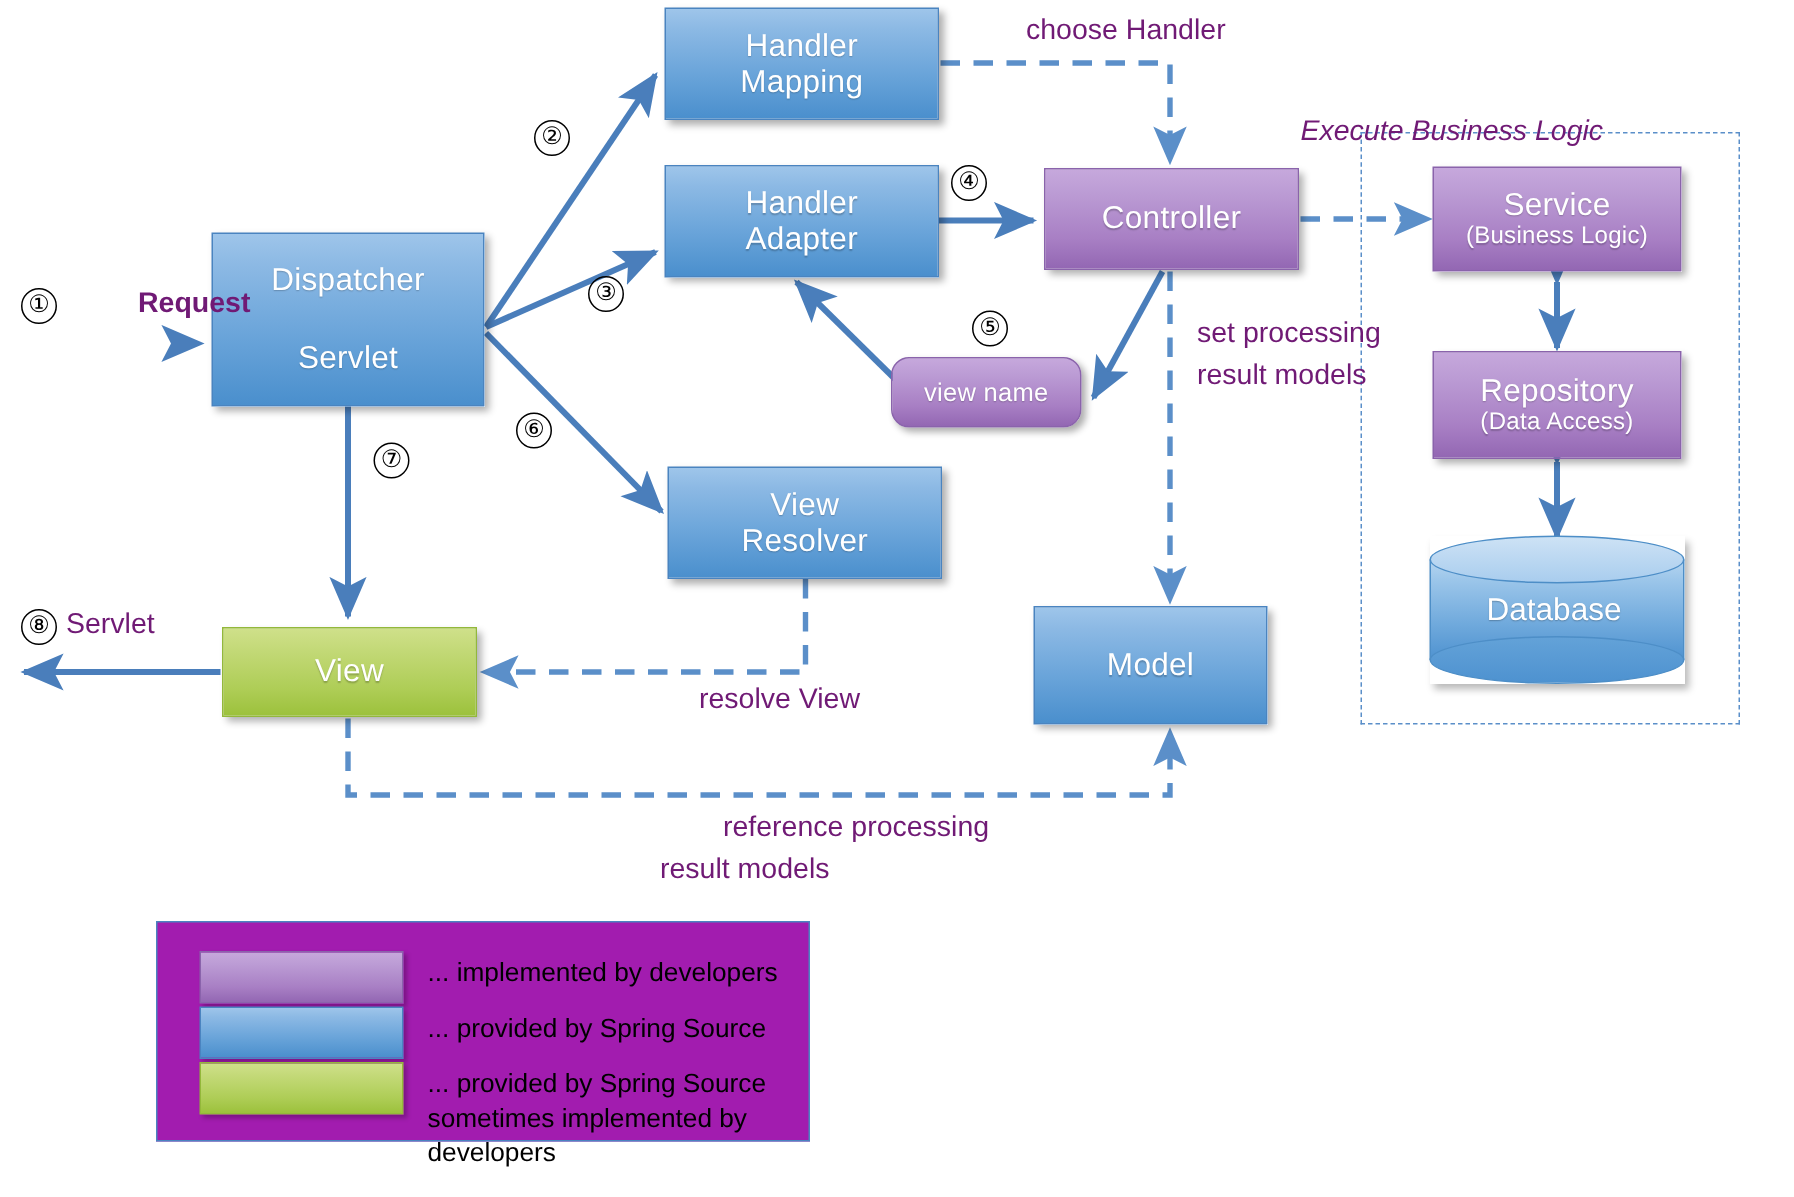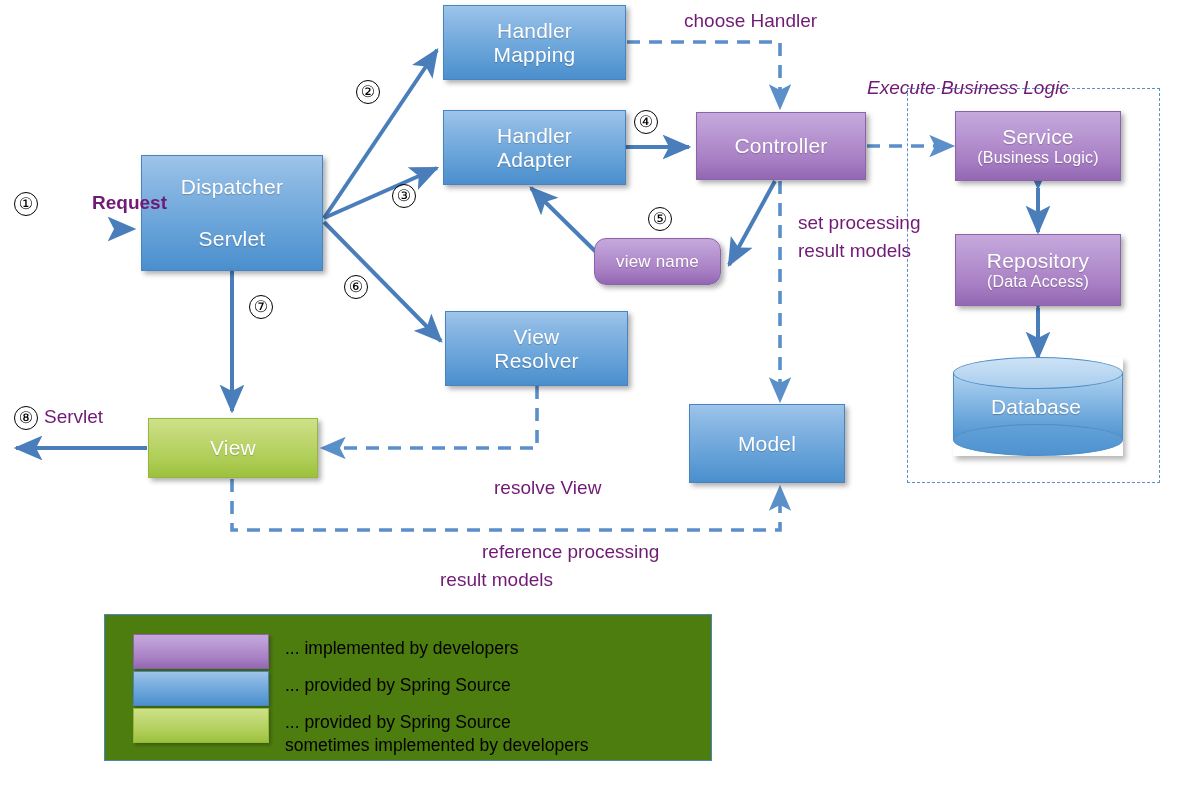--- a/index.html
+++ b/index.html
@@ -140,24 +140,24 @@
     border: 1.4px dashed #5b8fc9;
     box-sizing: border-box;
     background: transparent;
   }
 
   
   #legend {
     position: absolute;
     left: 104px;
     top: 614px;
-    width: 608px;
+    width: 436px;
     height: 147px;
     border: 1.5px solid #4a84c0;
-    background: #4d7c0f;
+    background: #a21caf;
     box-sizing: border-box;
   }
   .leg-row {
     position: absolute;
     left: 28px;
     display: flex;
     align-items: flex-start;
   }
   .leg-sw {
     width: 134px;
@@ -326,21 +326,21 @@
 
   <div class="lbl" style="left:44px; top:405px;">Servlet</div>
 
   <div class="lbl" style="left:684px; top:9px;">choose Handler</div>
 
   <div class="lbl" style="left:867px; top:76px;font-style:italic;">Execute Business Logic</div>
 
   <div class="lbl" style="left:798px; top:211px;">set processing</div>
   <div class="lbl" style="left:798px; top:239px;">result models</div>
 
-  <div class="lbl" style="left:466px; top:476px;margin-left:28px;">resolve View</div>
+  <div class="lbl" style="left:466px; top:455px;">resolve View</div>
 
   <div class="lbl" style="left:440px; top:540px;margin-left:42px;">reference processing</div>
   <div class="lbl" style="left:440px; top:568px;">result models</div>
 
   <div id="legend">
     <div class="leg-row" style="top:19px;">
       <div class="leg-sw purple"></div>
       <div class="leg-txt">... implemented by developers</div>
     </div>
     <div class="leg-row" style="top:56px;">

